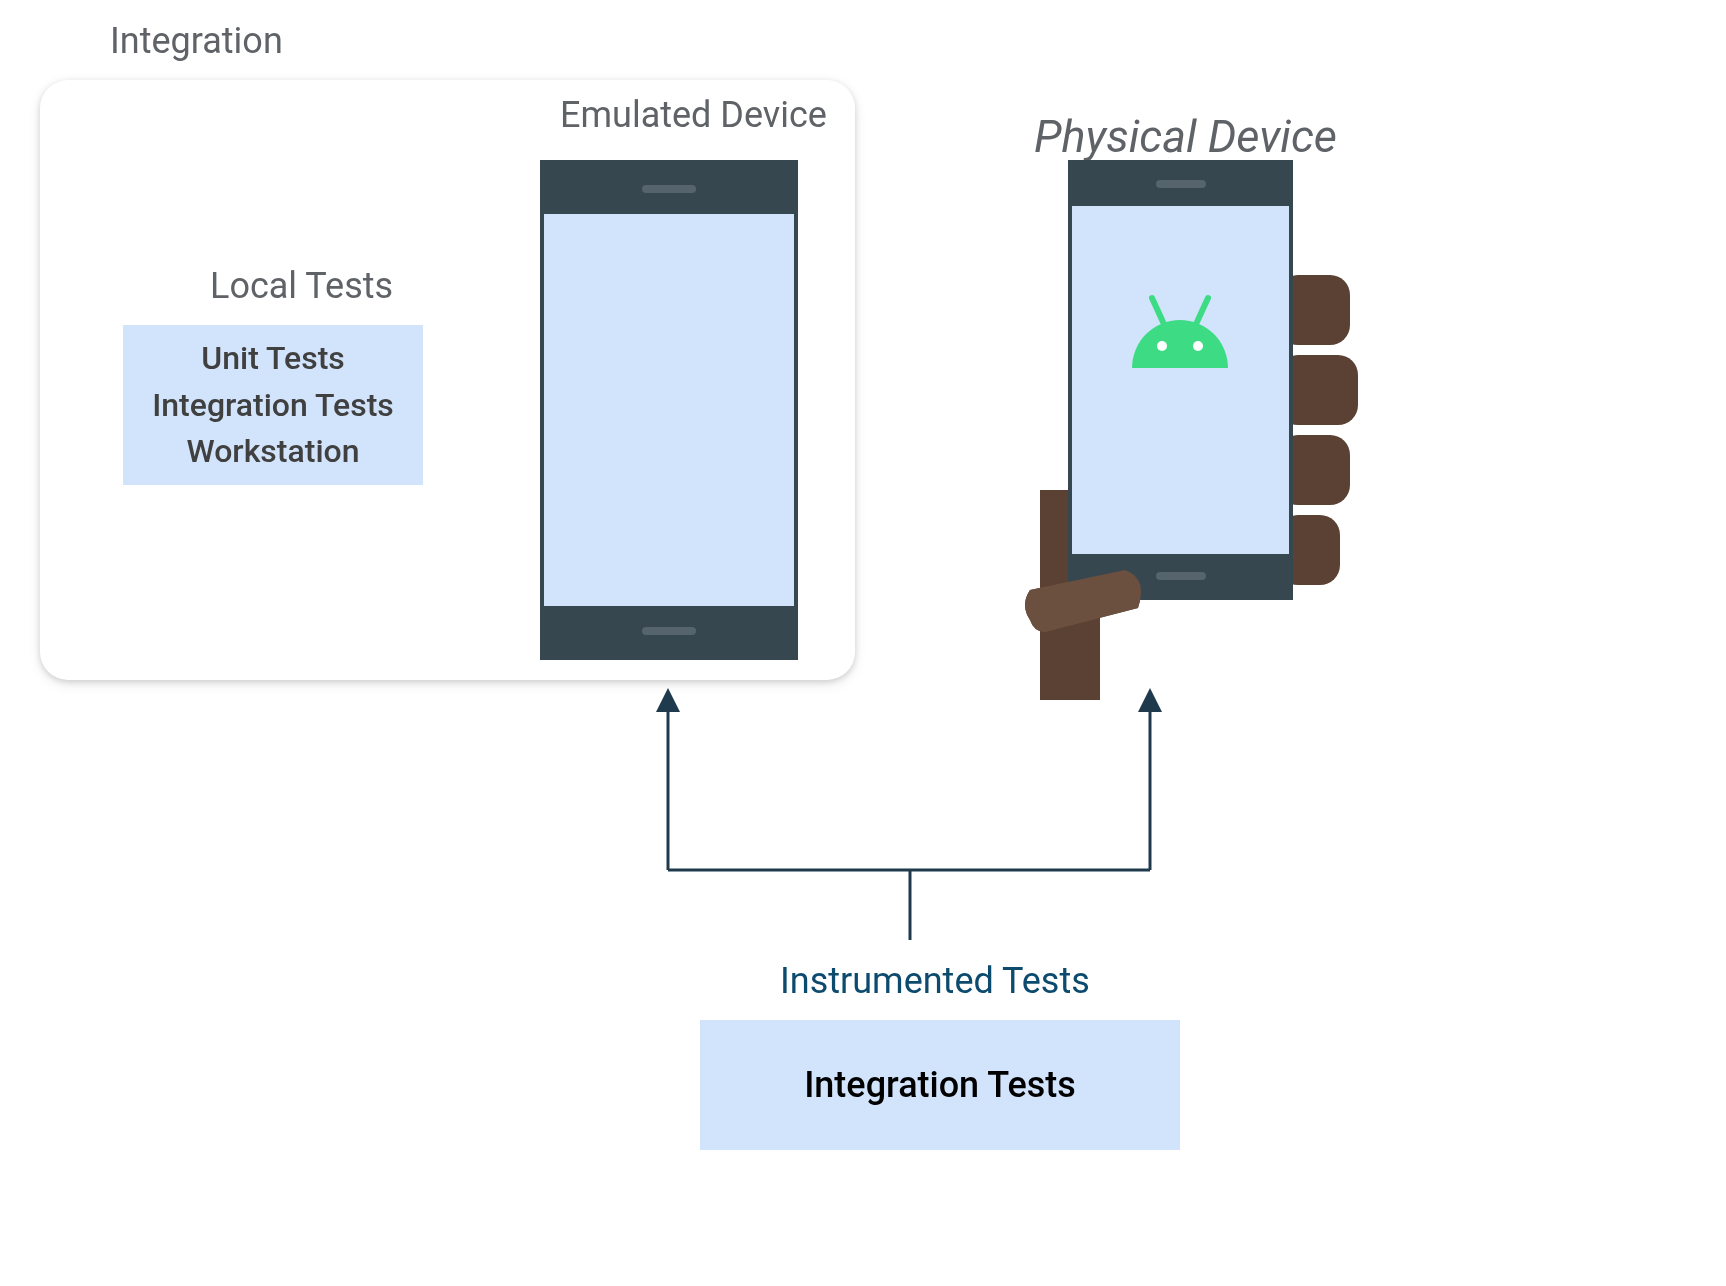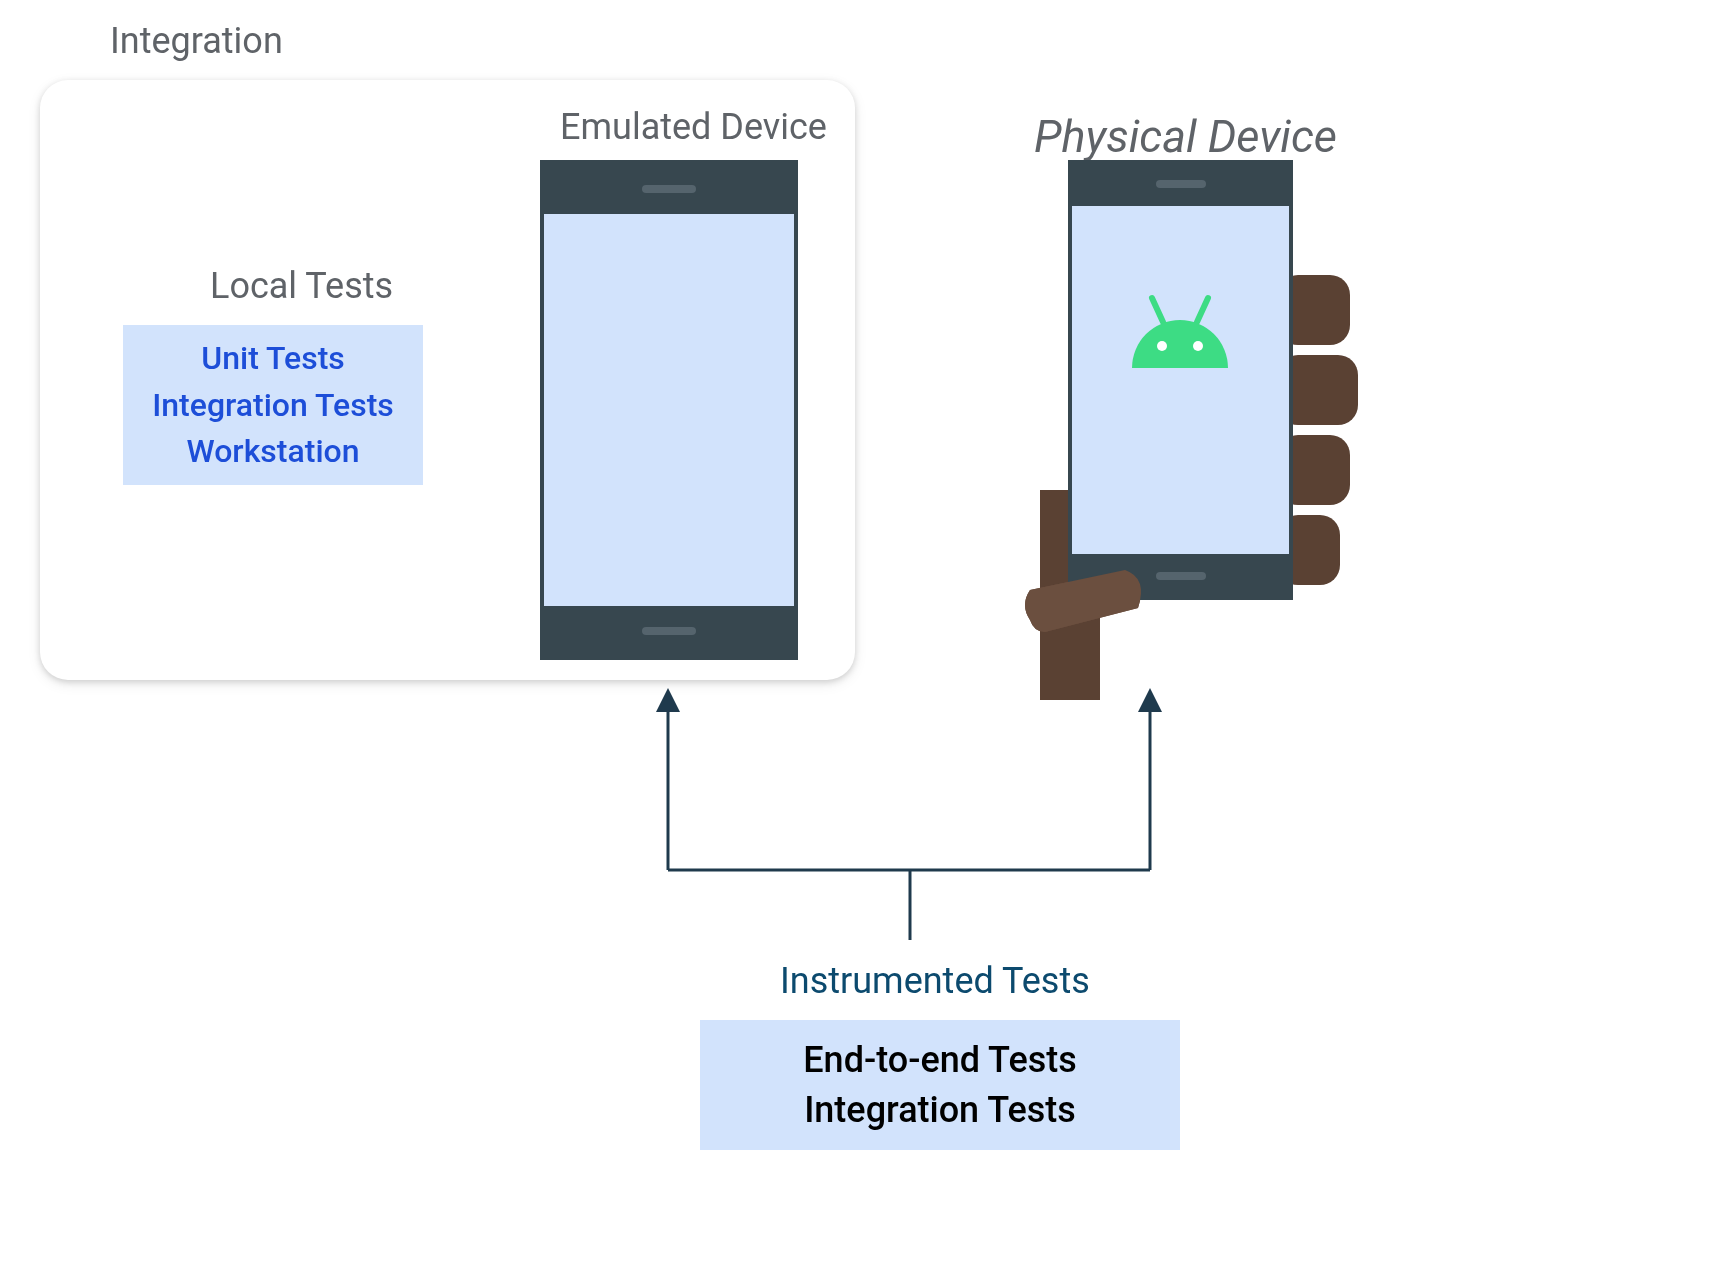--- a/index.html
+++ b/index.html
@@ -45,27 +45,27 @@
     height: 160px;
     background: #D2E3FC;
     display: flex;
     flex-direction: column;
     align-items: center;
     justify-content: center;
   }
   .local-tests-box .line {
     font-size: 32px;
     line-height: 1.45;
-    color: #1d4ed8;
+    color: #404040;
     font-weight: 500;
   }
   .emulated-label {
     position: absolute;
     left: 560px;
-    top: 106px;
+    top: 94px;
     font-size: 36px;
     color: #5f6368;
     font-weight: 400;
   }
   .phone {
     position: absolute;
     width: 258px;
     height: 500px;
   }
   .phone.emulated {
@@ -231,15 +231,14 @@
   </defs>
   <path d="M 668 870 L 668 700" stroke="#1f3a4d" stroke-width="3" fill="none" marker-end="url(#arrowhead)"></path>
   <path d="M 1150 870 L 1150 700" stroke="#1f3a4d" stroke-width="3" fill="none" marker-end="url(#arrowhead)"></path>
   <path d="M 668 870 L 1150 870" stroke="#1f3a4d" stroke-width="3" fill="none"></path>
   <path d="M 910 870 L 910 940" stroke="#1f3a4d" stroke-width="3" fill="none"></path>
 </svg>
 
 <div class="instrumented-label">Instrumented Tests</div>
 
 <div class="instrumented-box">
-  <div class="line">End-to-end Tests</div>
   <div class="line">Integration Tests</div>
 </div>
 
 </body></html>

